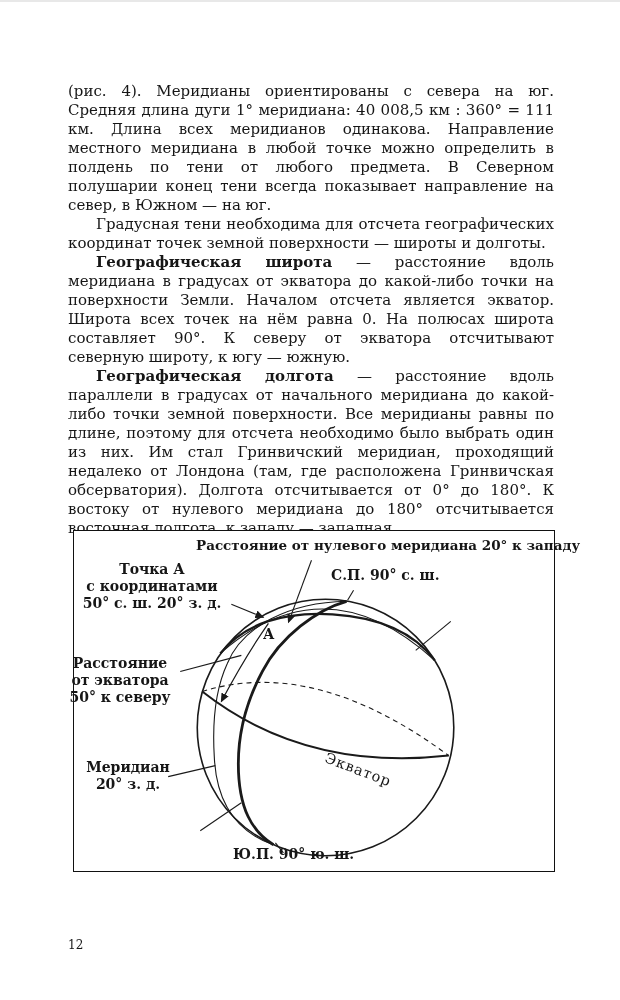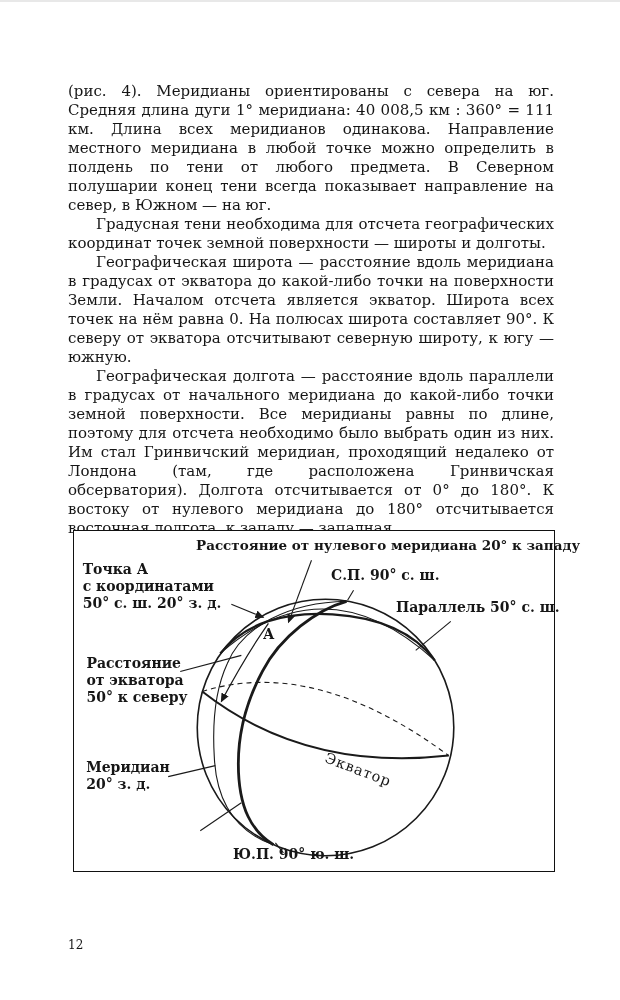--- a/index.html
+++ b/index.html
@@ -8,33 +8,33 @@
     background:#ffffff; overflow:hidden;
     font-family:"DejaVu Serif", "Liberation Serif", serif;
     color:#161616;
   }
   .text-block {
     position:absolute; left:68px; top:80px; width:486px;
     font-size:15px; line-height:19px; text-align:justify;
   }
   .text-block p { margin:0; }
   .text-block p.ind { text-indent:28px; }
-  .term { font-weight:normal; }
+  .term { font-weight:bold; }
 
   .fig {
     position:absolute; left:73px; top:528px; width:482px; height:342px;
     border:1.6px solid #111; box-sizing:border-box; background:#fff;
   }
   .fig svg { position:absolute; left:0; top:0; width:100%; height:100%; }
 
   .lbl {
     position:absolute; font-weight:bold; font-size:14px; line-height:17px;
     white-space:pre-line; color:#161616;
   }
-  .ctr { transform:translateX(-50%); text-align:left; }
+  .ctr { transform:translateX(-50%); text-align:center; }
   .lbl-top { font-size:13.5px; white-space:nowrap; }
   .lbl-equator {
     font-weight:normal; letter-spacing:1px; font-size:14.5px;
     transform:translate(-50%,-50%) rotate(21deg); white-space:nowrap;
   }
   .lbl-a { font-size:14px; }
 
   .caption {
     position:absolute; left:73px; top:876px; width:482px; text-align:center;
     font-weight:bold; font-style:italic; font-size:16px;
@@ -82,22 +82,21 @@
       <path d="M94,245 L141,234" fill="none" stroke="#1a1a1a" stroke-width="1.1"></path>
       <path d="M126,299 L167,271" fill="none" stroke="#1a1a1a" stroke-width="1.1"></path>
       <path d="M209,321 L201,311" fill="none" stroke="#1a1a1a" stroke-width="1.1"></path>
     </svg>
 
     <div class="lbl lbl-top" style="left:122px; top:6px;">Расстояние от нулевого меридиана 20° к западу</div>
     <div class="lbl ctr" style="left:78px; top:30px;">Точка А
 с координатами
 50° с. ш. 20° з. д.</div>
     <div class="lbl" style="left:257px; top:36px; white-space:nowrap;">С.П. 90° с. ш.</div>
-    <div class="lbl" style="left:322px; top:68px; white-space:nowrap;">Параллель 50° с. ш.</div>
-    <div class="lbl ctr" style="left:63px; top:124px;">Расстояние
+    <div class="lbl ctr" style="left:46px; top:124px;">Расстояние
 от экватора
 50° к северу</div>
     <div class="lbl ctr" style="left:54px; top:228px;">Меридиан
 20° з. д.</div>
     <div class="lbl" style="left:159px; top:315px; white-space:nowrap;">Ю.П. 90° ю. ш.</div>
     <div class="lbl lbl-equator" style="left:284px; top:239px;">Экватор</div>
     <div class="lbl lbl-a" style="left:189px; top:95px;">А</div>
   </div>
 
 

